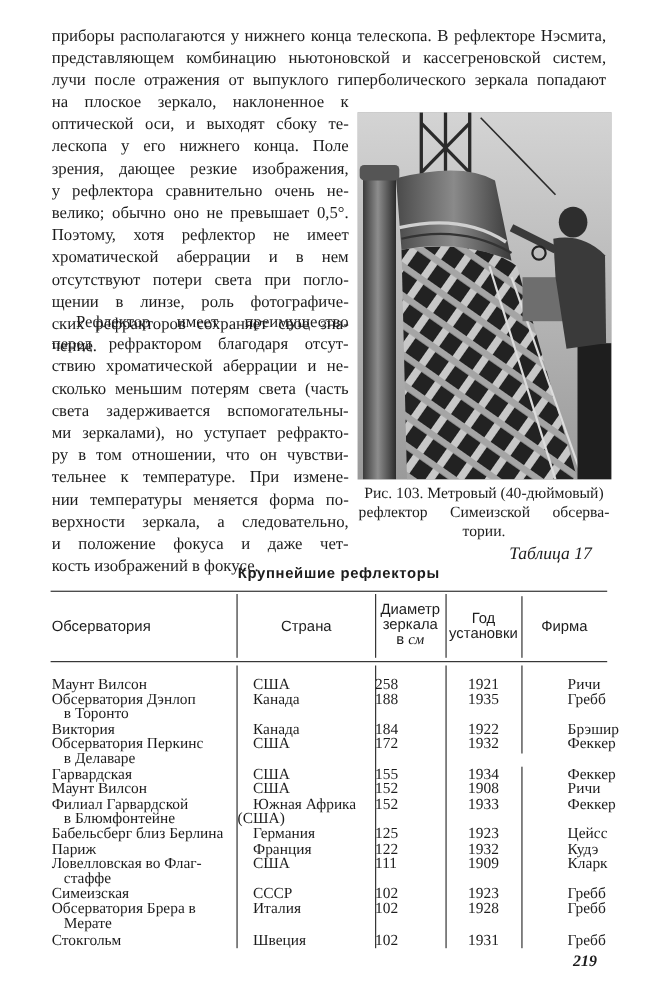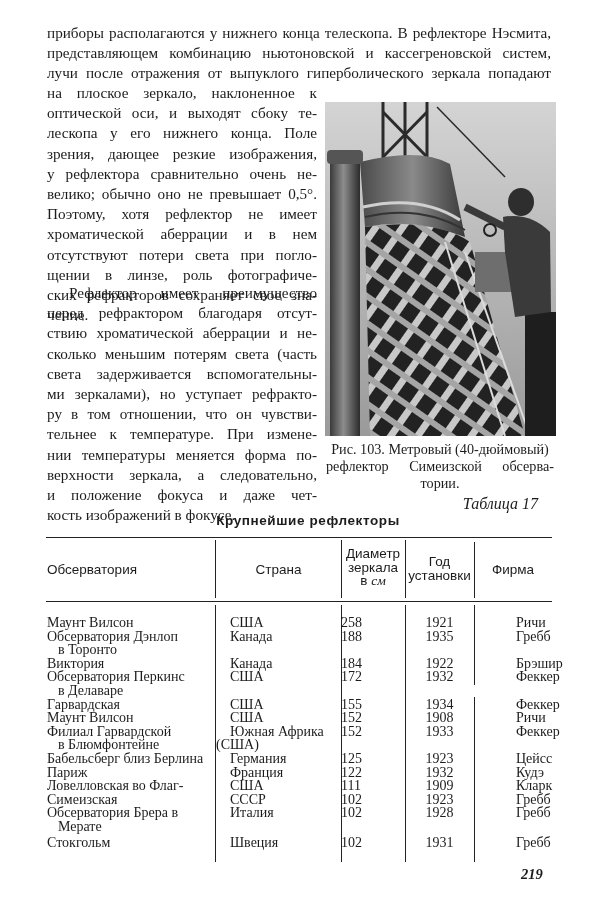--- a/index.html
+++ b/index.html
@@ -271,20 +271,23 @@
     <span class="td c5">Кудэ</span>
   </div>
   <div class="tr">
     <span class="td c1">Ловелловская во Флаг-</span>
     <span class="td c2">США</span>
     <span class="td c3">111</span>
     <span class="td c4">1909</span>
     <span class="td c5">Кларк</span>
   </div>
   <div class="tr">
+    <span class="td c1 sub">стаффе</span>
+  </div>
+  <div class="tr">
     <span class="td c1">Симеизская</span>
     <span class="td c2">СССР</span>
     <span class="td c3">102</span>
     <span class="td c4">1923</span>
     <span class="td c5">Гребб</span>
   </div>
   <div class="tr">
     <span class="td c1">Обсерватория Брера в</span>
     <span class="td c2">Италия</span>
     <span class="td c3">102</span>

